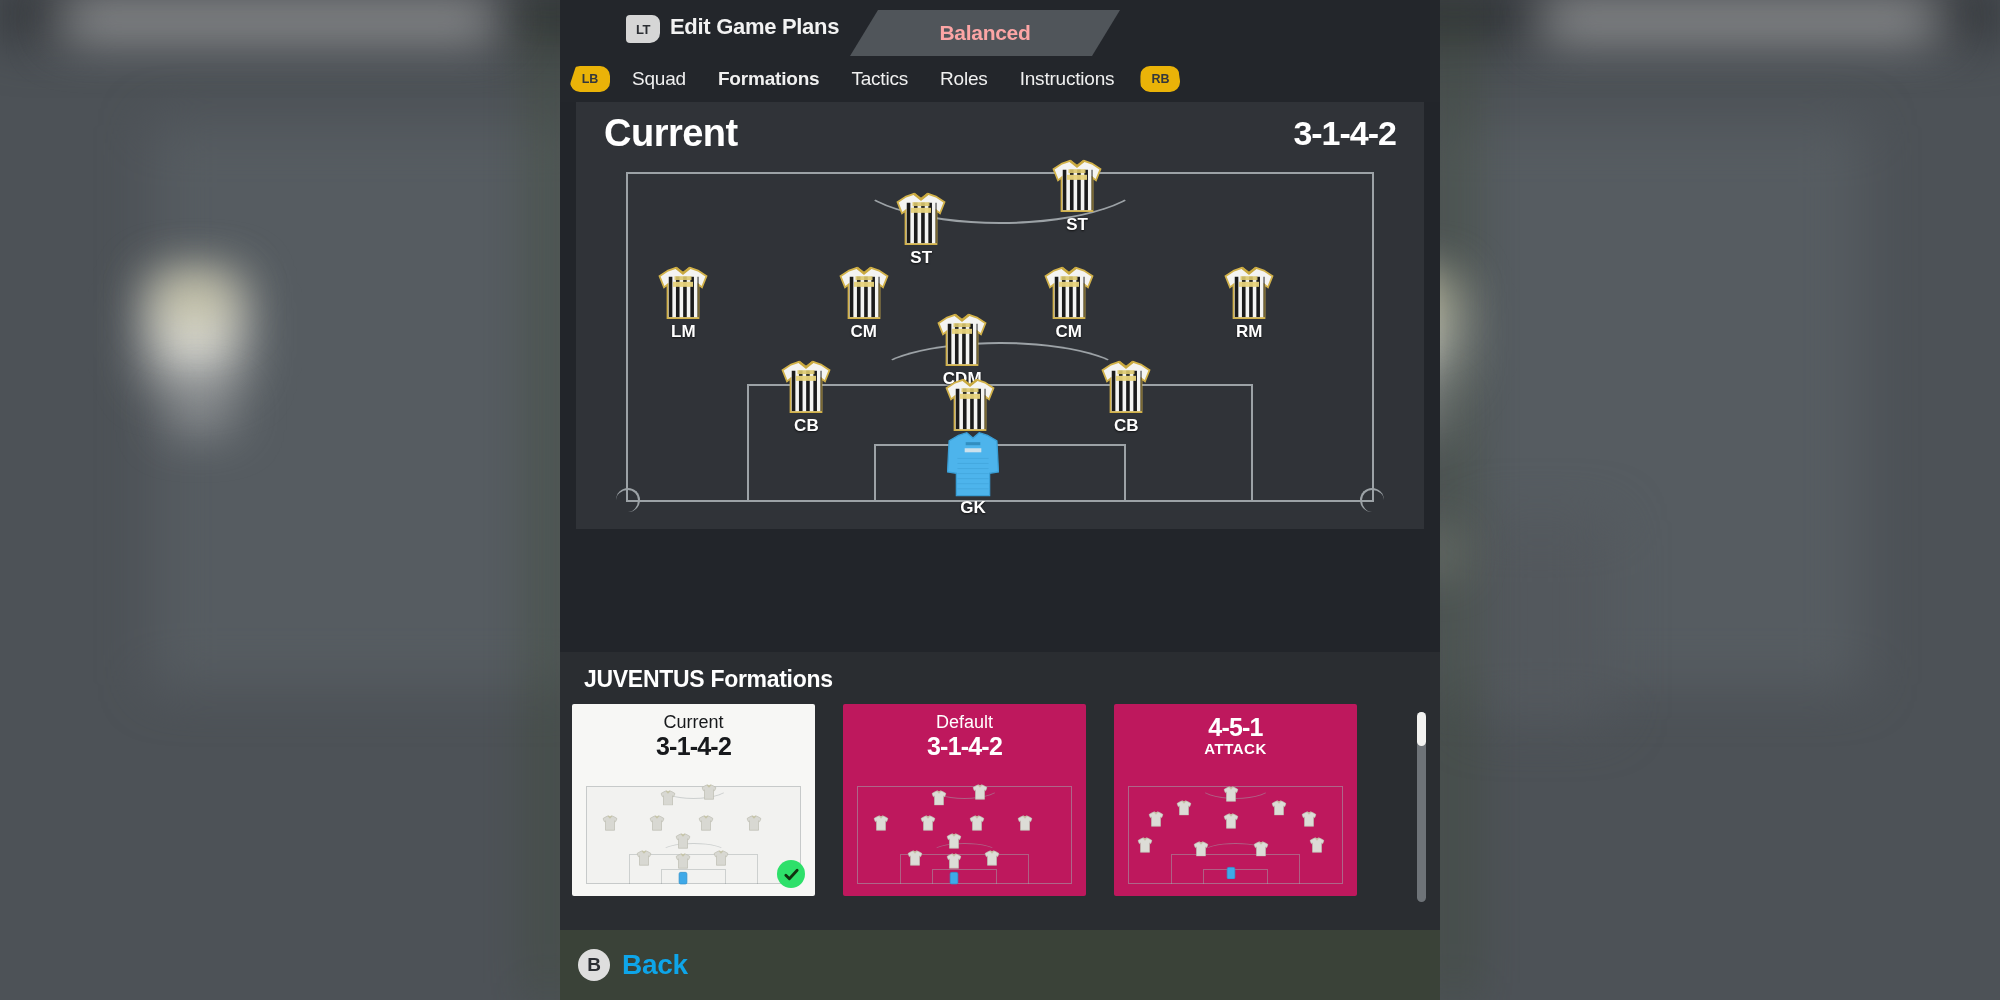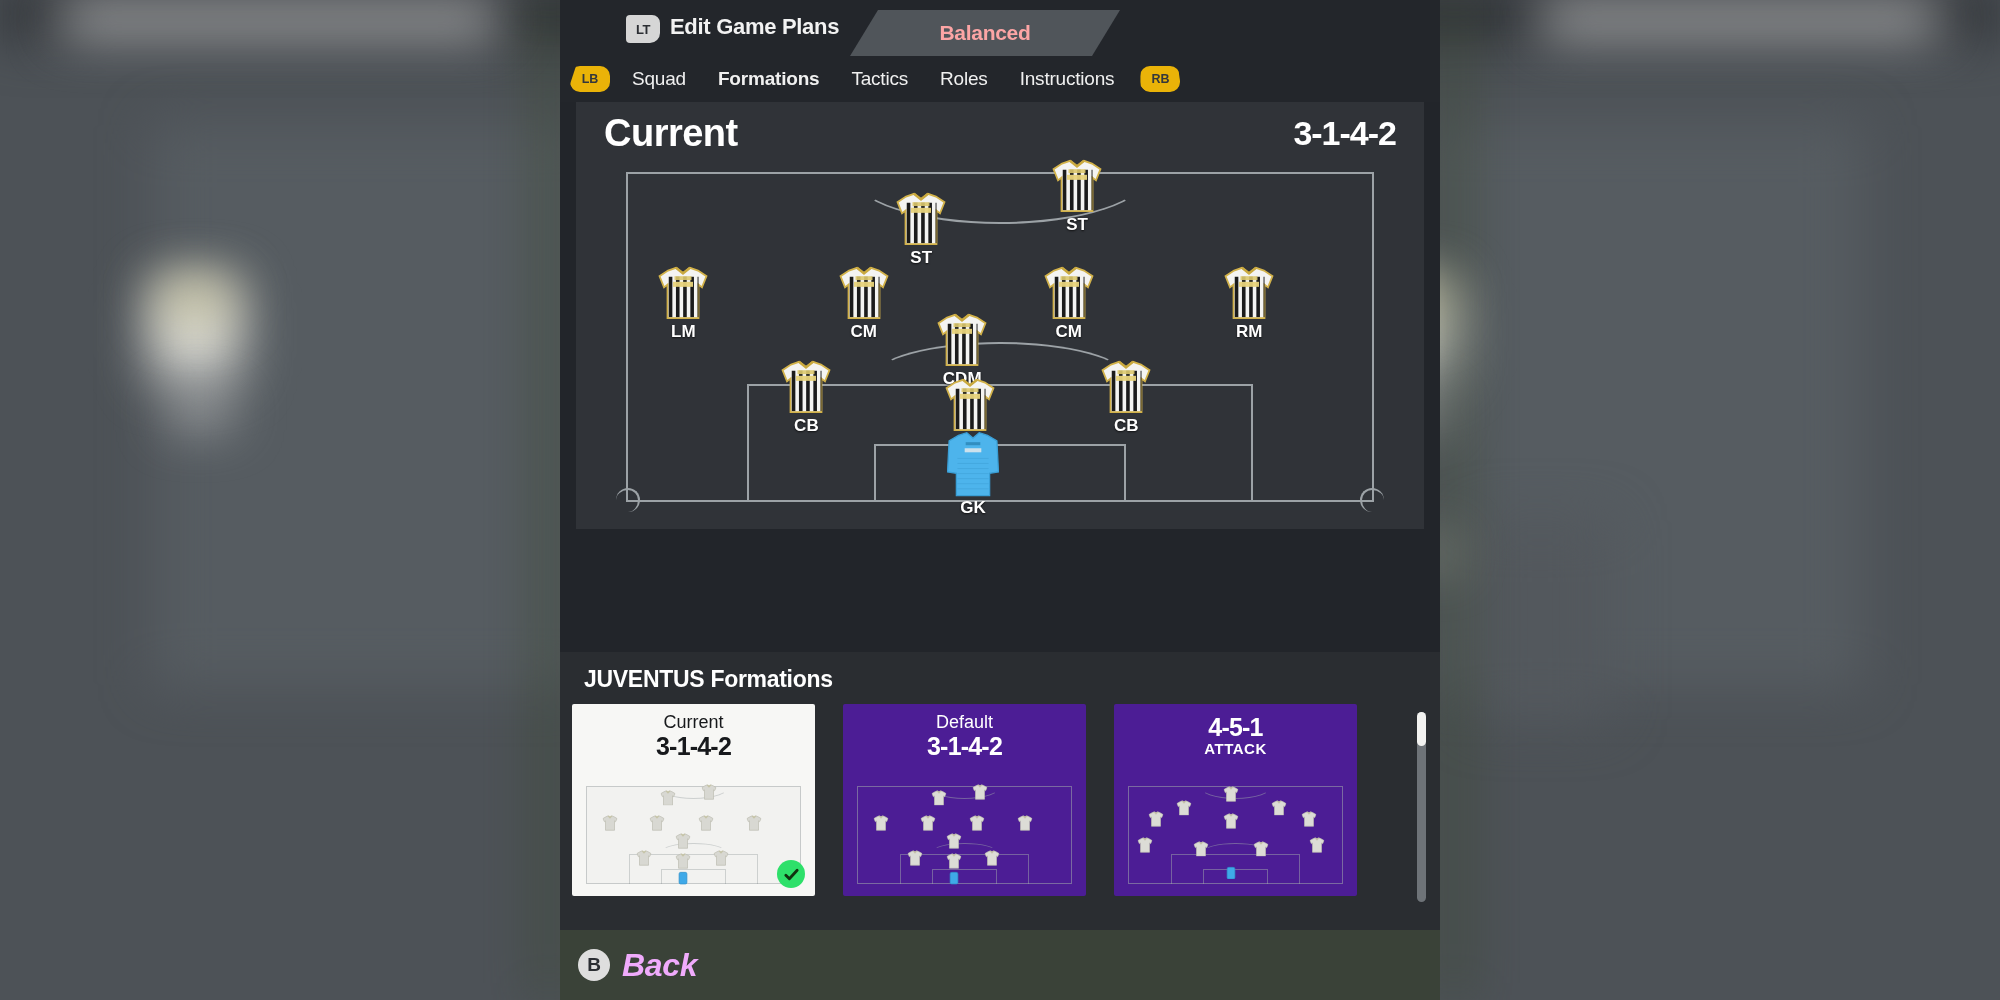--- a/index.html
+++ b/index.html
@@ -87,21 +87,21 @@
   .jsy { display:block; margin:0 auto; }
 
   
   .fpanel { position:absolute; left:0; top:652px; width:880px; height:310px;
             background:#2a2d31; }
   .fpanel h2 { font-size:23px; color:#ffffff; font-weight:bold; padding:14px 0 0 24px;
                letter-spacing:-0.3px; }
   .fpanel h2 .bold { font-weight:bold; }
   .flist { position:absolute; left:12px; top:52px; display:flex; gap:28px; }
 
-  .fcard { width:243px; height:192px; position:relative; background:#4c1d95;
+  .fcard { width:243px; height:192px; position:relative; background:#be185d;
            border-radius:2px; cursor:pointer; }
   .fcard.selected { background:#f7f7f5; }
   .fcard .fc-sub { text-align:center; font-size:18px; margin-top:8px; color:#ffffff; }
   .fcard .fc-name { text-align:center; font-size:25px; font-weight:bold; color:#ffffff;
                     letter-spacing:-0.8px; line-height:1.05; }
   .fcard .fc-tag { text-align:center; font-size:15px; font-weight:bold; color:#ffffff;
                    letter-spacing:0.5px; }
   .fcard.selected .fc-sub, .fcard.selected .fc-name { color:#17191c; }
   .fc-mini { position:absolute; left:14px; bottom:12px; width:215px; height:98px; }
   .mini-pitch { position:absolute; inset:0; border:1px solid rgba(160,168,172,.55); }
@@ -119,21 +119,21 @@
           background:#6e7378; border-radius:5px; }
   .sthumb { position:absolute; left:0; top:0; width:9px; height:34px;
             background:#f2f2f0; border-radius:5px; }
 
   
   .backbar { position:absolute; left:0; bottom:0; width:880px; height:70px;
              background:#3a4238; display:flex; align-items:center; padding-left:18px; gap:12px; }
   .bbtn { width:32px; height:32px; border-radius:50%; background:#dedede; color:#2b2e33;
           font-size:19px; font-weight:bold; display:flex; align-items:center;
           justify-content:center; }
-  .backlbl { font-size:32px; font-weight:bold; color:#f0abfc; letter-spacing:-0.3px;font-style:italic; }
+  .backlbl { font-size:28px; font-weight:bold; color:#0ea5e9; letter-spacing:-0.3px; }
 </style>
 </head>
 <body>
 
 <div id="backdrop">
   <div class="bd-layer bd-topbar"></div>
   <div class="bd-layer bd-strip"></div>
   <div class="bd-layer bd-strip2"></div>
   <div class="bd-layer bd-panelL"></div>
   <div class="bd-layer bd-panelR"></div>

